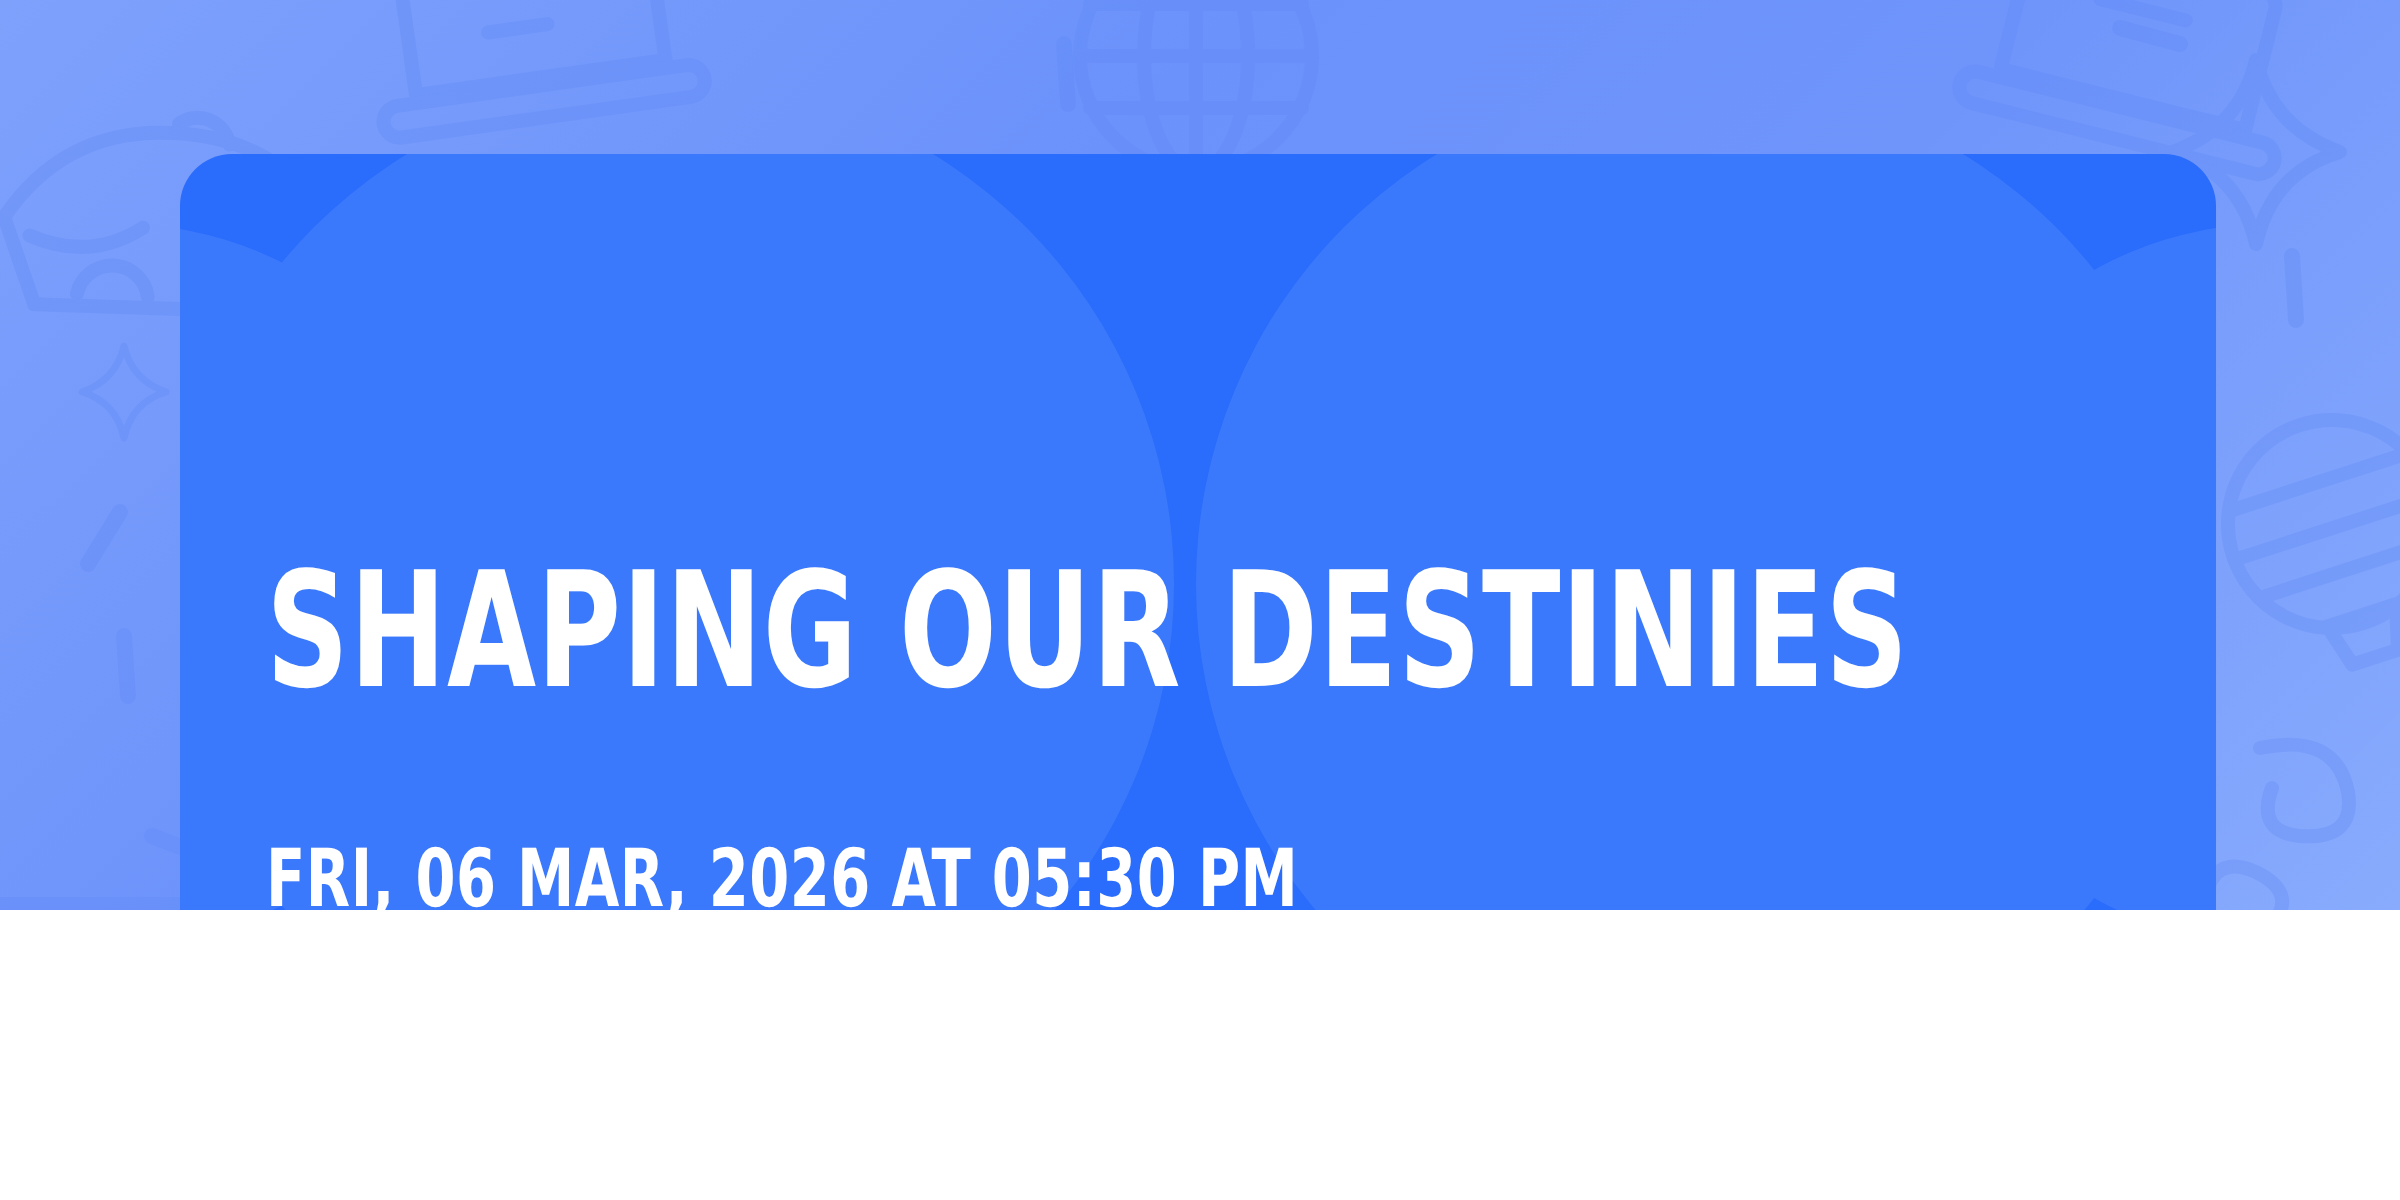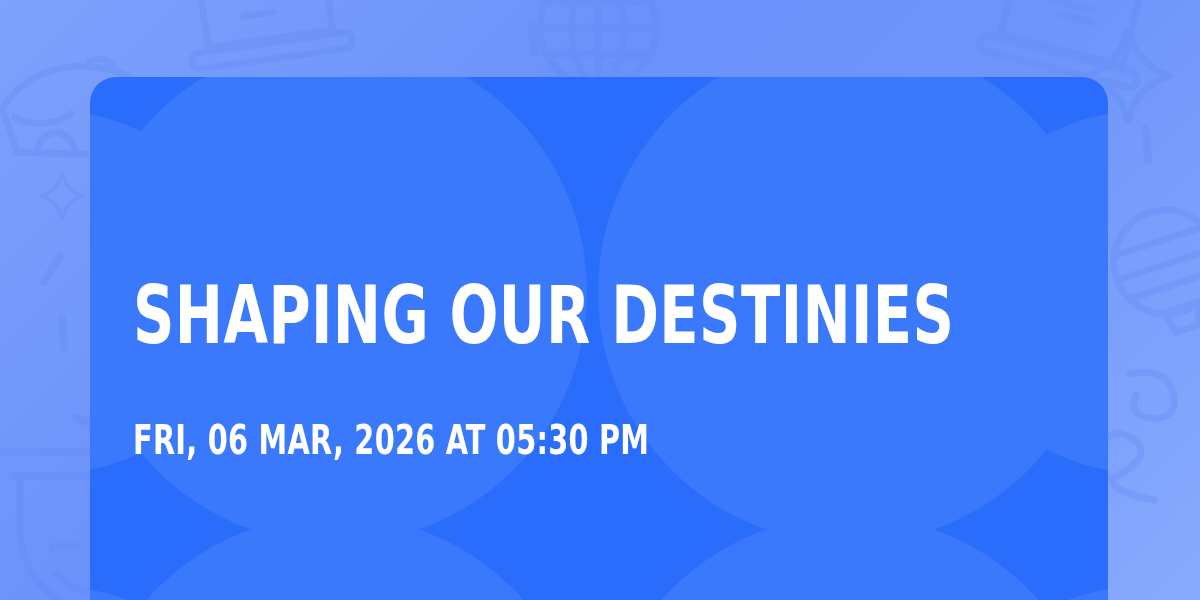--- a/index.html
+++ b/index.html
@@ -9,21 +9,21 @@
   body {
     width: 1200px;
     height: 600px;
     overflow: hidden;
     font-family: "Liberation Sans", sans-serif;
   }
 
   #poster {
     position: relative;
     width: 1200px;
-    height: 600px;
+    height: 455px;
     overflow: hidden;
     background: #0ea5e9;
   }
 
   
   .bg-gradient {
     position: absolute;
     inset: 0;
     background:
       linear-gradient(135deg, #7ea1fc 0%, #6b92fb 38%, #6f95fb 62%, #88abfd 100%);

